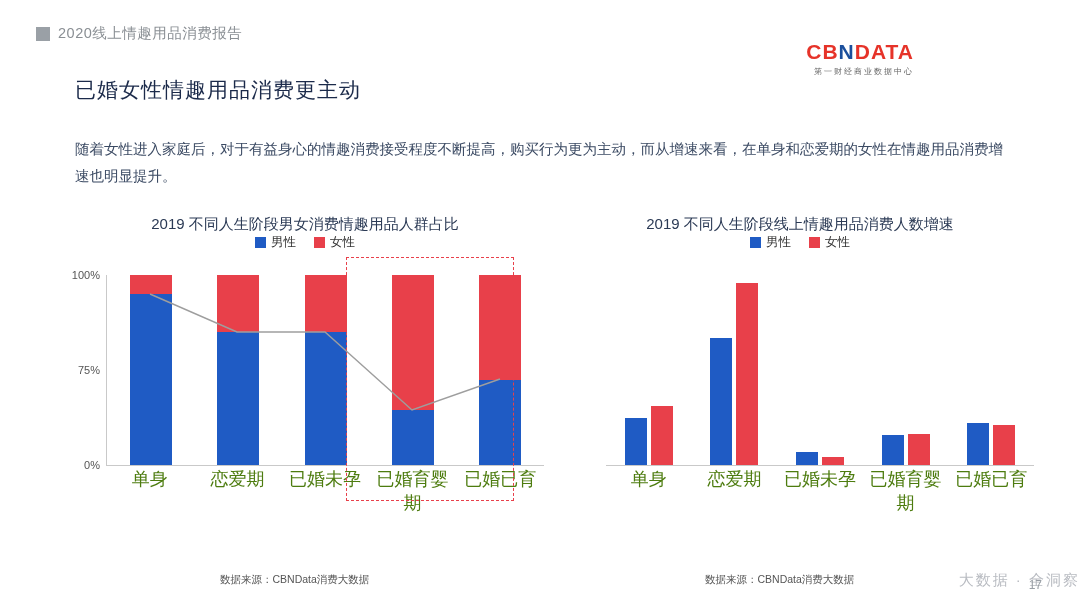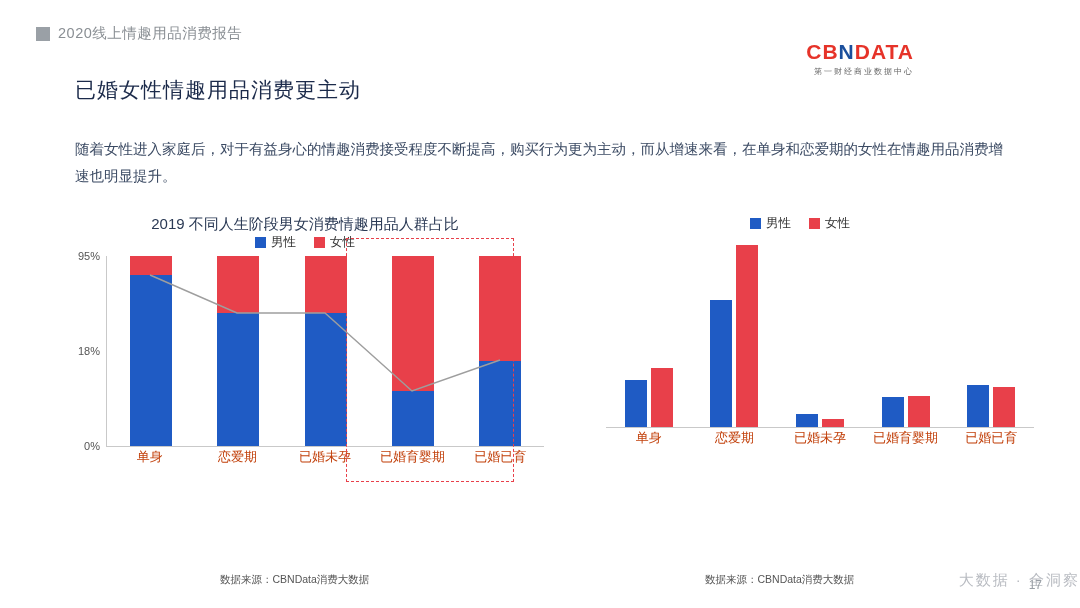--- a/index.html
+++ b/index.html
@@ -43,21 +43,21 @@
     font-size:14.5px;line-height:27px;color:#3b4a63;
   }
   
   .chart-box{position:absolute;top:215px;height:330px;}
   .chart-left{left:60px;width:490px;}
   .chart-right{left:560px;width:480px;}
   .chart-title{
     text-align:center;font-size:15px;color:#2b3a55;
   }
   .legend{
-    display:flex;justify-content:center;gap:18px;margin-bottom:5px;
+    display:flex;justify-content:center;gap:18px;margin-bottom:24px;
   }
   .legend-item{display:flex;align-items:center;font-size:12.5px;color:#333;}
   .legend-swatch{width:11px;height:11px;margin-right:5px;display:inline-block;}
   .plot{
     position:relative;height:215px;margin-top:4px;
   }
   .y-axis{
     position:absolute;left:0;top:0;width:46px;height:190px;
   }
   .y-lab{
@@ -77,21 +77,21 @@
   .stack{
     position:absolute;bottom:0;left:50%;transform:translateX(-50%);
     width:42px;
   }
   .seg{width:100%;}
   .seg-m{background:#1f5bc4;}
   .seg-f{background:#e8404a;}
   .x-labels{
     position:absolute;left:46px;right:6px;top:192px;display:flex;
   }
-  .x-lab{flex:1;text-align:center;font-size:13px;color:#c2410c;}
+  .x-lab{flex:1;text-align:center;font-size:18px;color:#4d7c0f;}
   .source{
     position:absolute;font-size:10.5px;color:#555;margin-top:38px;
   }
   .dash-box{
     position:absolute;border:1.4px dashed #e8404a;pointer-events:none;
   }
   
   .group{
     flex:1;position:relative;height:100%;display:flex;justify-content:center;align-items:flex-end;gap:4px;
   }
@@ -131,22 +131,22 @@
       <span>男性</span>
     </div>
     <div class="legend-item">
       <span class="legend-swatch" style="background:#e8404a"></span>
       <span>女性</span>
     </div>
   </div>
 
   <div class="plot">
     <div class="y-axis">
-      <div class="y-lab" style="top:0px">95%</div>
-      <div class="y-lab" style="top:95px">18%</div>
+      <div class="y-lab" style="top:0px">100%</div>
+      <div class="y-lab" style="top:95px">75%</div>
       <div class="y-lab" style="top:190px">0%</div>
     </div>
 
     <div class="grid-area">
       <div class="bars">
         <div class="cat">
           <div class="stack" style="height:100%">
             <div class="seg seg-f" style="height:10%"></div>
             <div class="seg seg-m" style="height:90%"></div>
           </div>
@@ -190,20 +190,21 @@
       <div class="x-lab">已婚已育</div>
     </div>
 
     <div class="dash-box" style="left:286px;top:-18px;width:166px;height:242px;"></div>
   </div>
 
   <div class="source" style="left:160px;top:320px;">数据来源：CBNData消费大数据</div>
 </div>
 
 <div class="chart-box chart-right">
+  <div class="chart-title">2019 不同人生阶段线上情趣用品消费人数增速</div>
   <div class="legend">
     <div class="legend-item">
       <span class="legend-swatch" style="background:#1f5bc4"></span>
       <span>男性</span>
     </div>
     <div class="legend-item">
       <span class="legend-swatch" style="background:#e8404a"></span>
       <span>女性</span>
     </div>
   </div>

